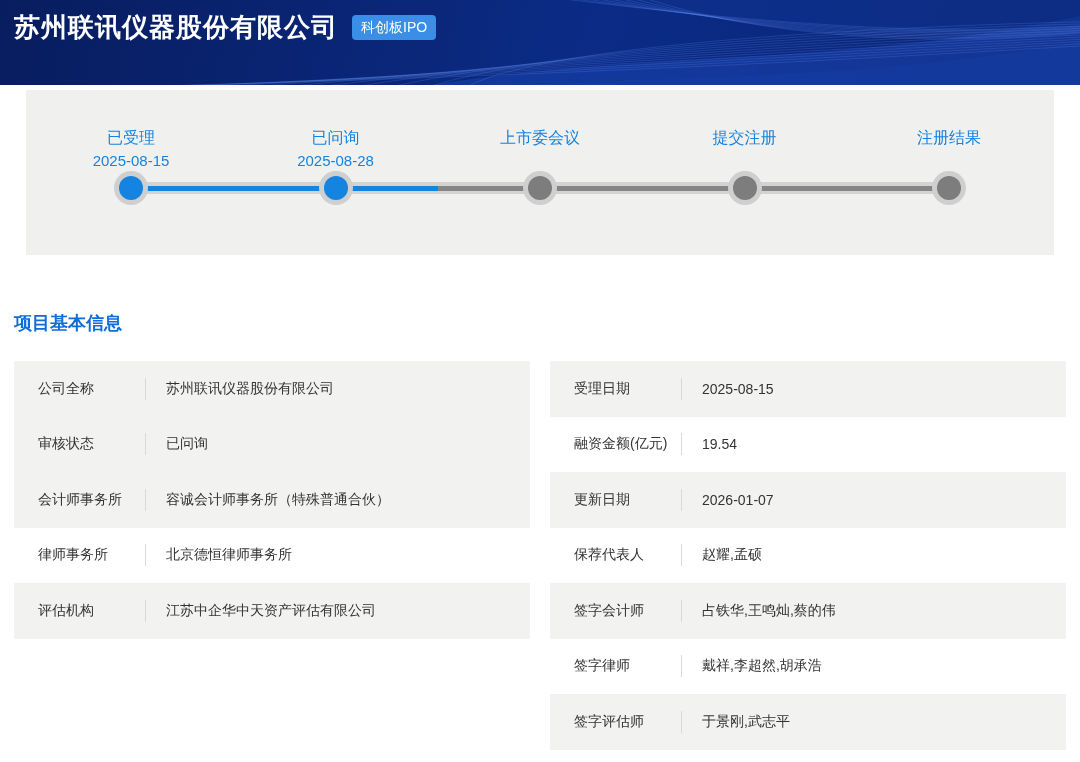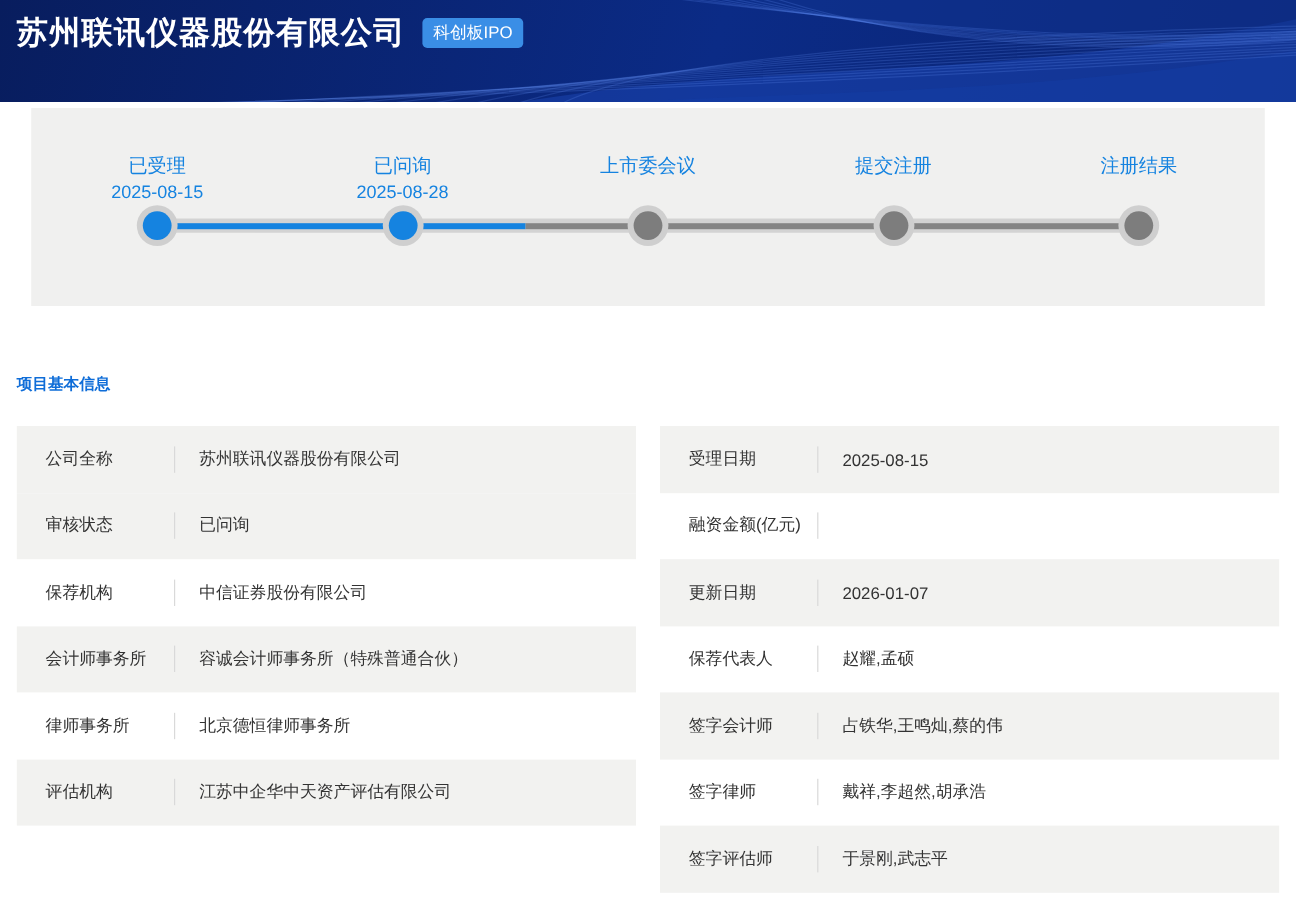--- a/index.html
+++ b/index.html
@@ -30,21 +30,21 @@
   .tl-dot { position:absolute; left:-12px; top:-12px; width:24px; height:24px;
     border-radius:50%; }
   .tl-dot.done { background:#1583e0; }
   .tl-dot.pending { background:#7d7d7d; }
   .tl-label { position:absolute; top:-60px; left:-90px; width:180px;
     text-align:center; color:#1583e0; }
   .tl-name { font-size:16px; }
   .tl-date { font-size:15px; margin-top:3px; }
 
   
-  .sec-title { margin:56px 14px 11px; color:#0f6dd8; font-size:13px; font-weight:bold; }
+  .sec-title { margin:56px 14px 11px; color:#0f6dd8; font-size:18px; font-weight:bold; }
 
   
   .info-grid { margin:26px 14px 0; display:grid;
     grid-template-columns:1fr 1fr; column-gap:20px; }
   .info-col { display:flex; flex-direction:column; }
   .info-row { height:55.5px; display:flex; align-items:center; padding-left:24px; }
   .info-row.alt { background:#f2f2f0; }
   .info-label { width:107px; flex:0 0 107px; font-size:14px; color:#333333; }
   .info-divider { width:1px; height:22px; background:#d9d9d9; margin-right:20px; flex:0 0 1px; }
   .info-value { font-size:14px; color:#333333; flex:1; white-space:nowrap; }
@@ -135,25 +135,20 @@
       <div class="info-row alt">
         <span class="info-label">公司全称</span>
         <span class="info-divider"></span>
         <span class="info-value">苏州联讯仪器股份有限公司</span>
       </div>
       <div class="info-row alt">
         <span class="info-label">审核状态</span>
         <span class="info-divider"></span>
         <span class="info-value">已问询</span>
       </div>
-      <div class="info-row">
-        <span class="info-label">保荐机构</span>
-        <span class="info-divider"></span>
-        <span class="info-value">中信证券股份有限公司</span>
-      </div>
       <div class="info-row alt">
         <span class="info-label">会计师事务所</span>
         <span class="info-divider"></span>
         <span class="info-value">容诚会计师事务所（特殊普通合伙）</span>
       </div>
       <div class="info-row">
         <span class="info-label">律师事务所</span>
         <span class="info-divider"></span>
         <span class="info-value">北京德恒律师事务所</span>
       </div>
@@ -165,20 +160,21 @@
     </div>
   <div class="info-col" id="info-col-right">
       <div class="info-row alt">
         <span class="info-label">受理日期</span>
         <span class="info-divider"></span>
         <span class="info-value">2025-08-15</span>
       </div>
       <div class="info-row">
         <span class="info-label">融资金额(亿元)</span>
         <span class="info-divider"></span>
+        <span class="info-value">19.54</span>
       </div>
       <div class="info-row alt">
         <span class="info-label">更新日期</span>
         <span class="info-divider"></span>
         <span class="info-value">2026-01-07</span>
       </div>
       <div class="info-row">
         <span class="info-label">保荐代表人</span>
         <span class="info-divider"></span>
         <span class="info-value">赵耀,孟硕</span>

